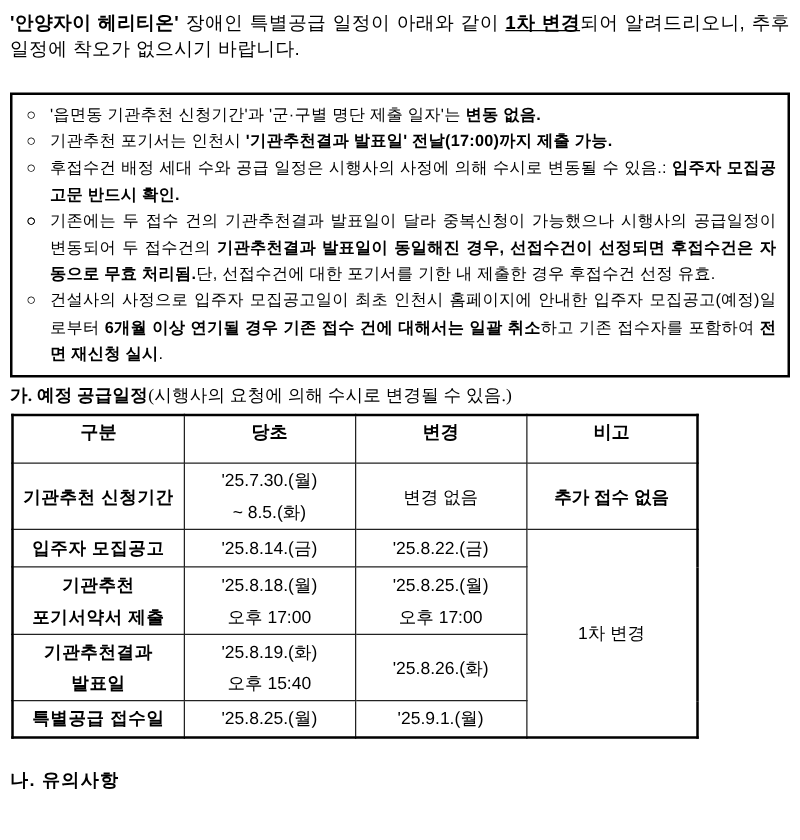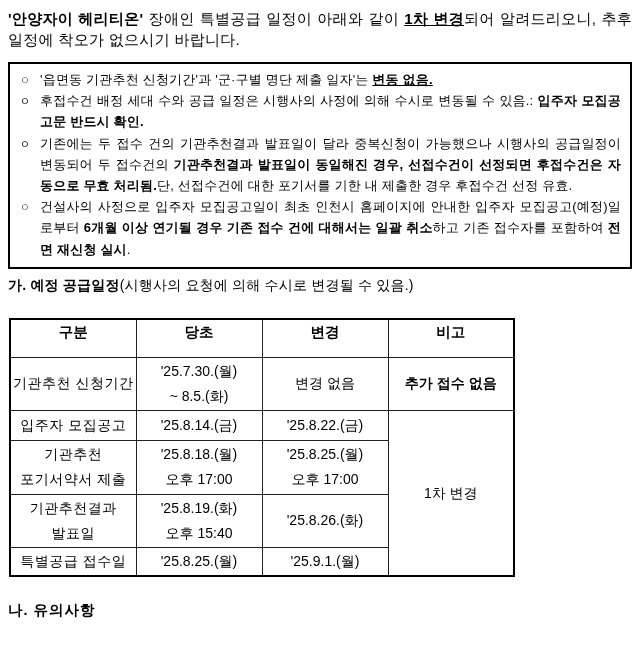--- a/index.html
+++ b/index.html
@@ -2,70 +2,71 @@
 <html><head>
 <meta charset="utf-8">
 <style>
   html,body{margin:0;padding:0;background:#fff;color:#000;}
   body{width:640px;height:672px;overflow:hidden;
        font-family:"Liberation Sans","DejaVu Sans",sans-serif;
        -webkit-font-smoothing:none;}
   .page{padding:8px 8px 0 8px;}
 
   
-  .intro{font-size:15px;line-height:21px;text-align:justify;margin:0 0 12px 0;
+  .intro{font-size:15px;line-height:21px;text-align:justify;margin:0 0 24px 0;
          letter-spacing:0.3px;}
   .intro .seg-b{font-weight:bold;}
 
   
   .notice-box{border:2px solid #000;padding:5px 9px 7px 9px;margin:0 0 7px 0;}
   .notice-box ul{list-style:none;margin:0;padding:0;}
   .notice-box li{position:relative;padding-left:21px;font-size:13px;
                  line-height:21.2px;text-align:justify;letter-spacing:0.2px;}
   .notice-box .marker{position:absolute;left:2px;top:0;font-weight:normal;}
 
   
-  .sec-heading{font-size:14px;line-height:18px;margin:0 0 24px 0;letter-spacing:0.2px;}
+  .sec-heading{font-size:14px;line-height:18px;margin:0 0 4px 0;letter-spacing:0.2px;font-family:Liberation Serif, serif;}
   .sec-heading .seg-b{font-weight:bold;}
 
   
-  table.sched{border-collapse:collapse;table-layout:fixed;width:506px;margin-left:1px;
+  table.sched{border-collapse:collapse;table-layout:fixed;width:550px;margin-left:1px;
               font-size:14px;}
   table.sched col{width:25%;}
   table.sched th,table.sched td{border:1px solid #222;text-align:center;
               vertical-align:middle;padding:1px 2px;overflow:hidden;}
   table.sched{border:2px solid #000;}
   table.sched tr.hdr th{height:33px;font-weight:bold;vertical-align:top;
               padding-top:3px;font-size:14.5px;}
   tr.r0{height:53px;} tr.r1{height:30px;} tr.r2{height:54px;}
   tr.r3{height:52px;} tr.r4{height:29px;margin-top:32px;}
   .cell-line{line-height:25px;}
-  td.lbl{font-weight:normal;letter-spacing:0.5px;}
+  td.lbl{font-weight:bold;letter-spacing:0.5px;}
   td.orig{font-weight:normal;}
   td.chg{font-weight:normal;}
   td.rem0{font-weight:bold;}
   td.rem-merged{font-weight:normal;}
 
   .sec-b{margin-top:24px;font-size:14.5px;font-weight:bold;letter-spacing:1px;}
 </style>
 </head>
 <body>
 
 <div class="page">
 
   <p class="intro"><span class="seg-b" style="font-weight: bold;">'안양자이 헤리티온'</span><span> 장애인 특별공급 일정이 아래와 같이 </span><span class="seg-b" style="font-weight: bold; text-decoration: underline;">1차 변경</span><span>되어 알려드리오니, 추후 일정에 착오가 없으시기 바랍니다.</span></p>
 
   <div class="notice-box">
     <ul>
       <li>
         <span class="marker">○</span>
-        <span><span>'읍면동 기관추천 신청기간'과 '군·구별 명단 제출 일자'는 </span><span class="seg-b" style="font-weight: bold; text-decoration: underline;">변동 없음.</span></span>
+        <span><span>'읍면동 기관추천 신청기간'과 '군·구별 명단 제출 일자'는 </span><span class="seg-b" style="font-weight: bold;">변동 없음.</span></span>
       </li>
       <li>
         <span class="marker">○</span>
+        <span><span>기관추천 포기서는 인천시 </span><span class="seg-b" style="font-weight: bold;">'기관추천결과 발표일' 전날(17:00)까지 제출 가능.</span></span>
       </li>
       <li>
         <span class="marker">○</span>
         <span><span>후접수건 배정 세대 수와 공급 일정은 시행사의 사정에 의해 수시로 변동될 수 있음.: </span><span class="seg-b" style="font-weight: bold;">입주자 모집공고문 반드시 확인.</span></span>
       </li>
       <li>
         <span class="marker">○</span>
       </li>
       <li>
         <span class="marker">○</span>

